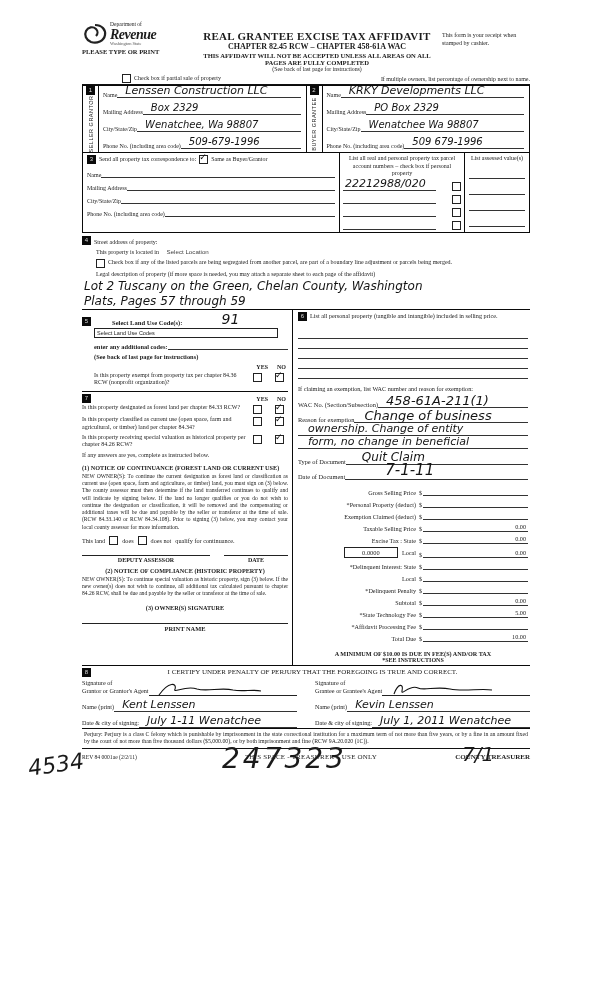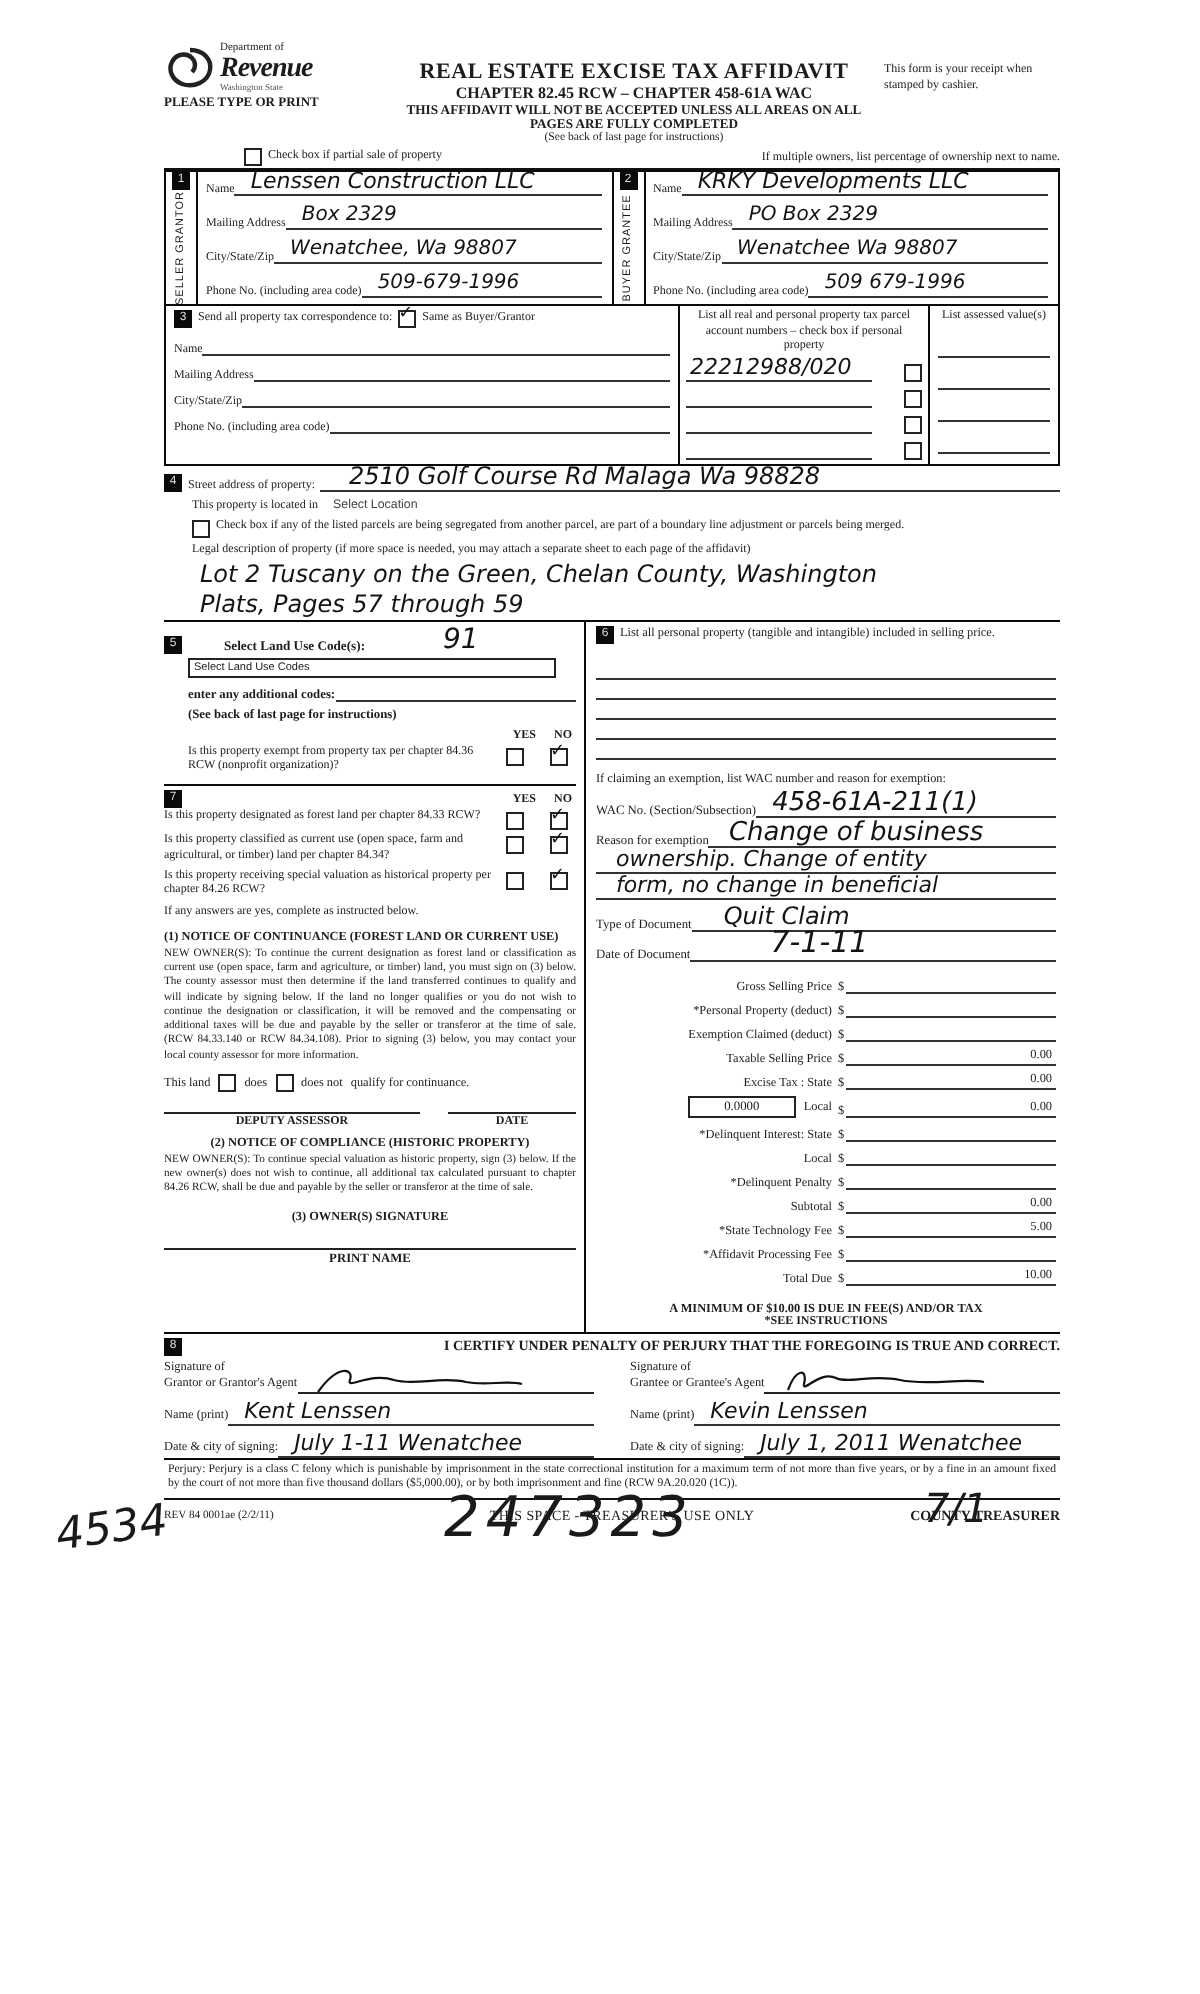--- a/index.html
+++ b/index.html
@@ -52,21 +52,21 @@
   .corr-mid .pline .fill{height:8px}
   .corr-right{flex:1;padding:2px 4px;text-align:center}
   .corr-right .fill{margin-top:7px;height:8px}
   
   .street-sec{padding:3px 0 2px 0;border-bottom:1.6px solid #0a0a0a}
   .street-row{display:flex;align-items:flex-end;gap:3px}
   .located{font-size:6px;margin:3px 0 0 14px}
   .located .sel{color:#444;font-family:"Liberation Sans",sans-serif;font-size:6.2px;margin-left:6px}
   .segrow{display:flex;gap:3px;align-items:center;margin:4px 0 0 14px}
   .legal-lab{font-size:6px;margin:3px 0 0 14px}
-  .legal-hw{margin:2px 0 0 18px}
+  .legal-hw{margin:2px 0 0 2px}
   .legal-hw div{font-size:12px;margin-top:3px}
   
   .twocol{display:flex;border-bottom:1.6px solid #0a0a0a}
   .lcol{width:206px;border-right:1.2px solid #0a0a0a;padding:2px 4px 2px 0}
   .rcol{flex:1;padding:2px 2px 2px 5px;display:flex;flex-direction:column}
   .luc-row{display:flex;align-items:flex-end;gap:21px}
   .luc-dd{border:1px solid #222;width:178px;margin:2px 0 0 12px;padding:1px 2px;font-size:5.5px;font-family:"Liberation Sans",sans-serif}
   .addl{display:flex;align-items:flex-end;margin:2px 0 0 12px}
   .yn{display:flex;justify-content:flex-end;gap:9px;font-size:6px;font-weight:bold;margin-top:3px;padding-right:2px}
   .qrow{display:flex;align-items:flex-start;margin-top:2px}
@@ -94,21 +94,21 @@
   .feelabel{width:118px;text-align:right;font-size:6.2px;white-space:nowrap}
   .dollar{font-size:6.2px;margin:0 1px 0 3px}
   .feeline{flex:1;border-bottom:1px solid #333;height:8px;position:relative}
   .feeval{position:absolute;right:2px;bottom:1px;font-size:6.2px}
   .ratebox{border:1.2px solid #222;font-size:6.4px;text-align:center;width:52px;padding:1px 0;margin-right:4px;display:inline-block}
   .minimum{text-align:center;font-size:6.2px;font-weight:bold;margin-top:8px}
   .seeinstr{text-align:center;font-size:6px;font-weight:bold}
   
   .certify{padding:2px 0 0 0;border-bottom:1.6px solid #0a0a0a;position:relative}
   .cert-head{display:flex;align-items:center;gap:4px}
-  .cert-statement{flex:1;text-align:right;font-size:7px;font-weight:bold}
+  .cert-statement{flex:1;text-align:center;font-size:7px;font-weight:normal}
   .cert-cols{display:flex;gap:18px;margin-top:2px}
   .cert-col{flex:1}
   .sigrow{display:flex;align-items:flex-end}
   .sigl{font-size:6.2px;line-height:1.3;flex:none}
   .sigfill{flex:1;border-bottom:1px solid #222;height:16px;position:relative}
   .sigfill svg{position:absolute;left:6px;bottom:-4px}
   .nrow{display:flex;align-items:flex-end;margin-top:3px}
   .perjury{font-size:5.8px;line-height:1.35;padding:2px 2px;border-bottom:1px solid #111;text-align:justify}
   .footer{display:flex;align-items:center;padding:4px 0 2px 0}
   .footer .rev{width:120px;font-size:5.6px}
@@ -134,21 +134,21 @@
           </svg>
           <div class="logo-texts">
             <div class="logo-dept">Department of</div>
             <div class="logo-name">Revenue</div>
             <div class="logo-sub">Washington State</div>
           </div>
         </div>
         <div class="please">PLEASE TYPE OR PRINT</div>
       </div>
       <div class="hdr-center">
-        <div class="title">REAL ESTATE EXCISE TAX AFFIDAVIT</div>
+        <div class="title">REAL GRANTEE EXCISE TAX AFFIDAVIT</div>
         <div class="chapter">CHAPTER 82.45 RCW – CHAPTER 458-61A WAC</div>
         <div class="warning">THIS AFFIDAVIT WILL NOT BE ACCEPTED UNLESS ALL AREAS ON ALL PAGES ARE FULLY COMPLETED</div>
         <div class="seeback">(See back of last page for instructions)</div>
       </div>
       <div class="receipt">This form is your receipt when stamped by cashier.</div>
     </div>
 
     <div class="partials">
       <div class="left">
         <span class="cb"></span>
@@ -282,23 +282,20 @@
           <div class="fill"></div>
           <div class="fill"></div>
         </div>
       </div>
     </div>
 
     <div class="street-sec">
       <div class="street-row">
         <span class="secbox">4</span>
         <span class="lab">Street address of property:</span>
-        <span class="fill">
-            <span class="hw" style="font-size:12px;left:14px">2510  Golf  Course  Rd   Malaga  Wa    98828</span>
-          </span>
       </div>
       <div class="located">
         <span>This property is located in</span>
         <span class="sel">Select Location</span>
       </div>
       <div class="segrow">
         <span class="cb"></span>
         <span class="tiny">Check box if any of the listed parcels are being segregated from another parcel, are part of a boundary line adjustment or parcels being merged.</span>
       </div>
       <div class="legal-lab">Legal description of property (if more space is needed, you may attach a separate sheet to each page of the affidavit)</div>

